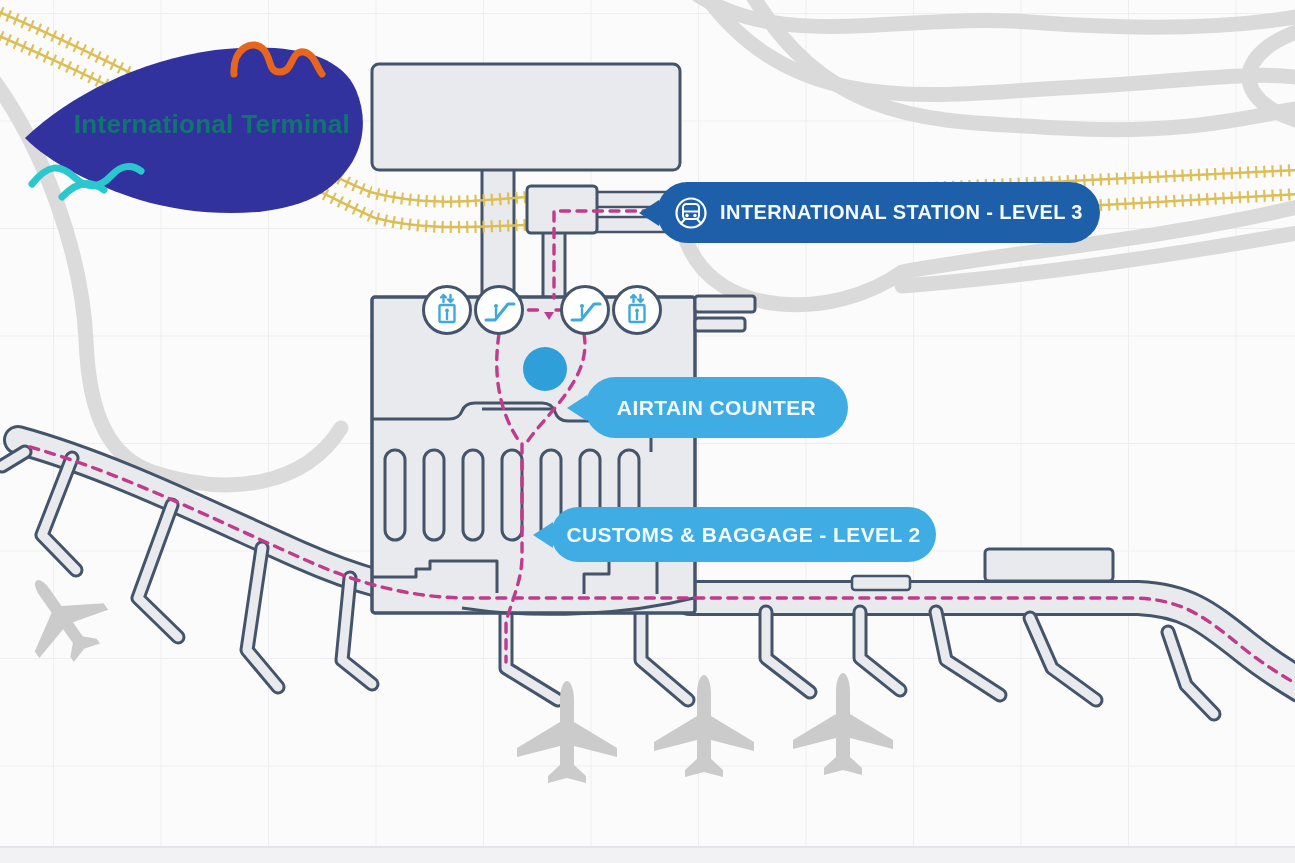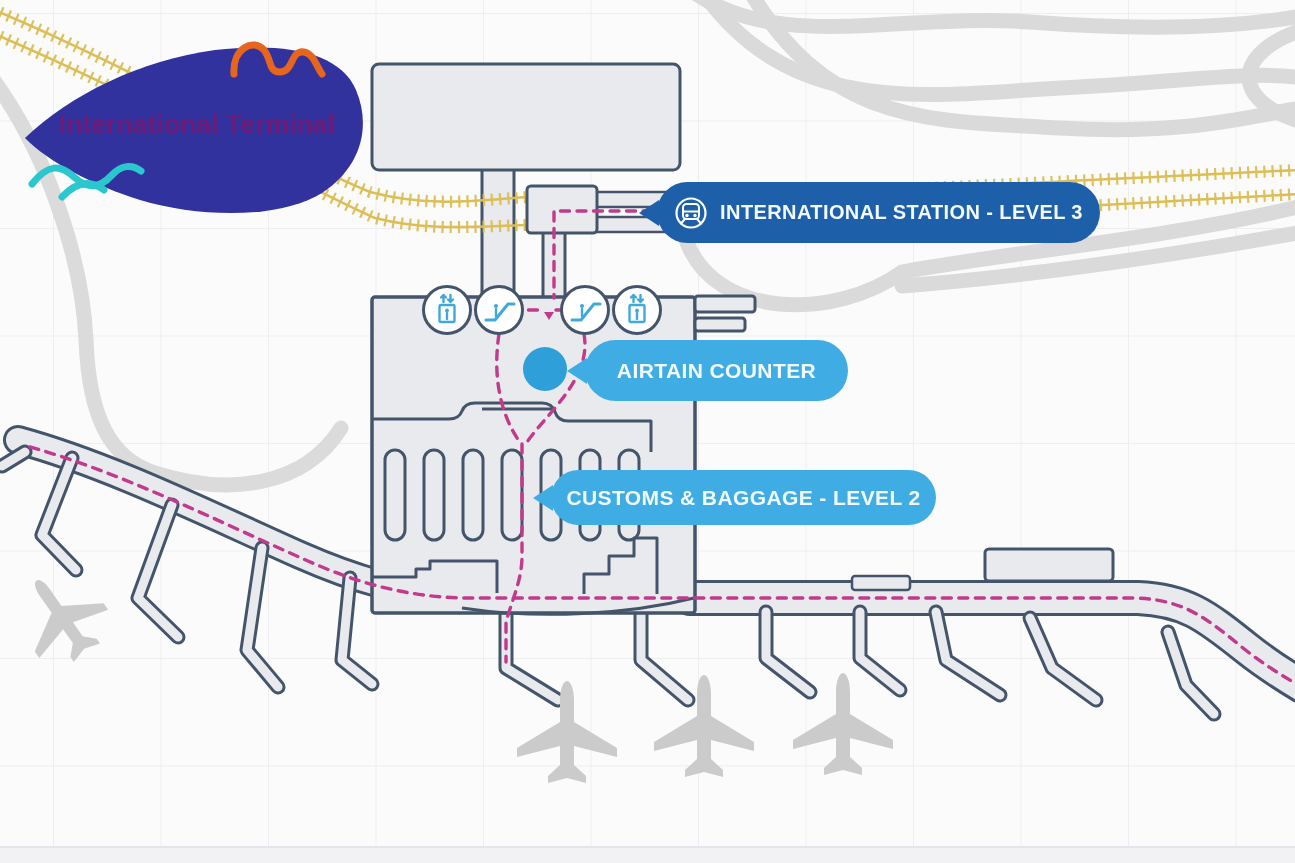--- a/index.html
+++ b/index.html
@@ -1,32 +1,32 @@
 <!DOCTYPE html>
 <html><head>
 <meta charset="utf-8">
 <style>
   html,body{margin:0;padding:0;background:#fbfbfc;}
   #stage{position:relative;width:1295px;height:863px;overflow:hidden;
          font-family:"Liberation Sans",sans-serif;}
   #map-svg{position:absolute;left:0;top:0;z-index:0;}
   .overlay{position:absolute;z-index:2;}
   
-  .blob-text{left:44px;top:110px;width:306px;text-align:center;
-    color:#701a75;font-size:26px;font-weight:bold;letter-spacing:.3px;line-height:1.15;}
+  .blob-text{left:44px;top:110px;width:306px;text-align:right;
+    color:#0f766e;font-size:26px;font-weight:bold;letter-spacing:.3px;line-height:1.15;}
   
   .pill{display:flex;align-items:center;justify-content:center;gap:12px;
         border-radius:34px;color:#f2faff;font-weight:bold;letter-spacing:.4px;
         position:absolute;box-sizing:border-box;}
   .pill::before{content:"";position:absolute;left:-18px;top:50%;
         transform:translateY(-50%);width:0;height:0;
         border-top:13px solid transparent;border-bottom:13px solid transparent;}
   .pill-dark{background:#1d5fa8;}
   .pill-dark::before{border-right:20px solid #1d5fa8;}
-  .pill-light{background:#3fade4;}
+  .pill-light{background:#3fade4;margin-top:37px;}
   .pill-light::before{border-right:20px solid #3fade4;}
   #station-pill{left:657px;top:182px;width:443px;height:61px;font-size:20px;padding:16px 10px;}
   #airtrain-pill{left:585px;top:340px;width:263px;height:61px;font-size:21px;}
   #customs-pill{left:551px;top:470px;width:385px;height:55px;font-size:21px;}
   .pill .label{white-space:nowrap;}
 </style>
 </head>
 <body>
 
 <div id="stage">

